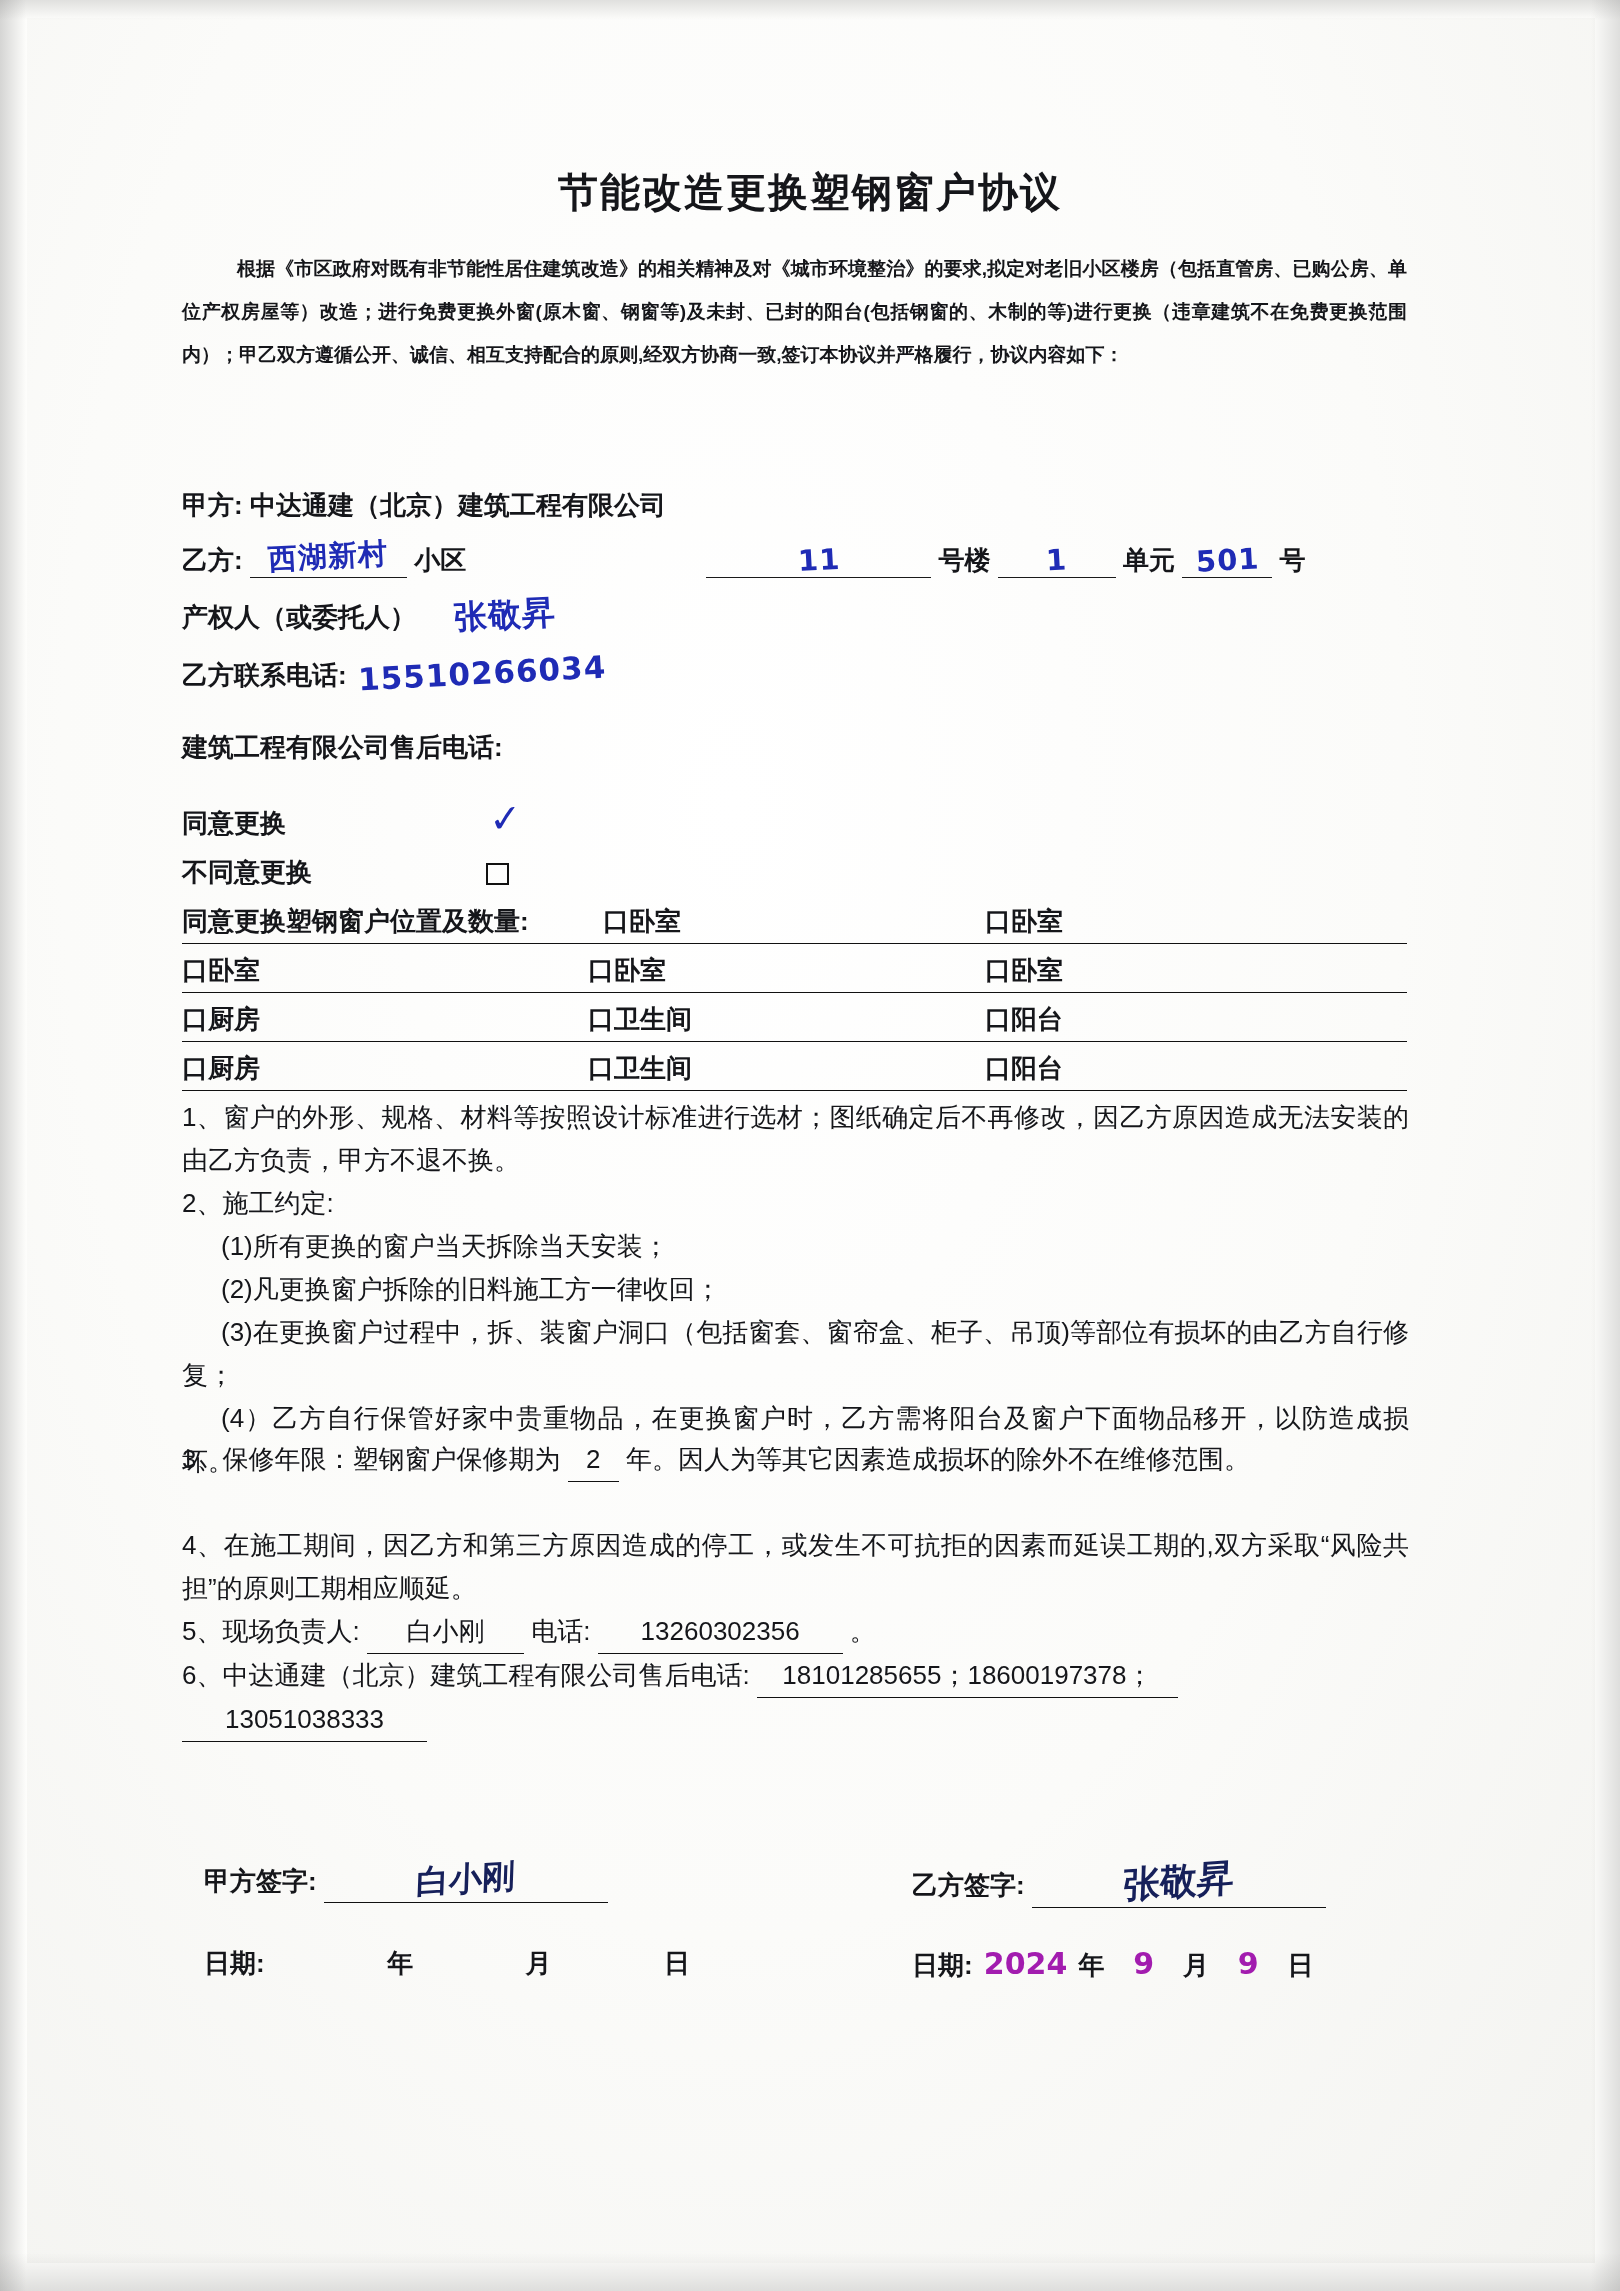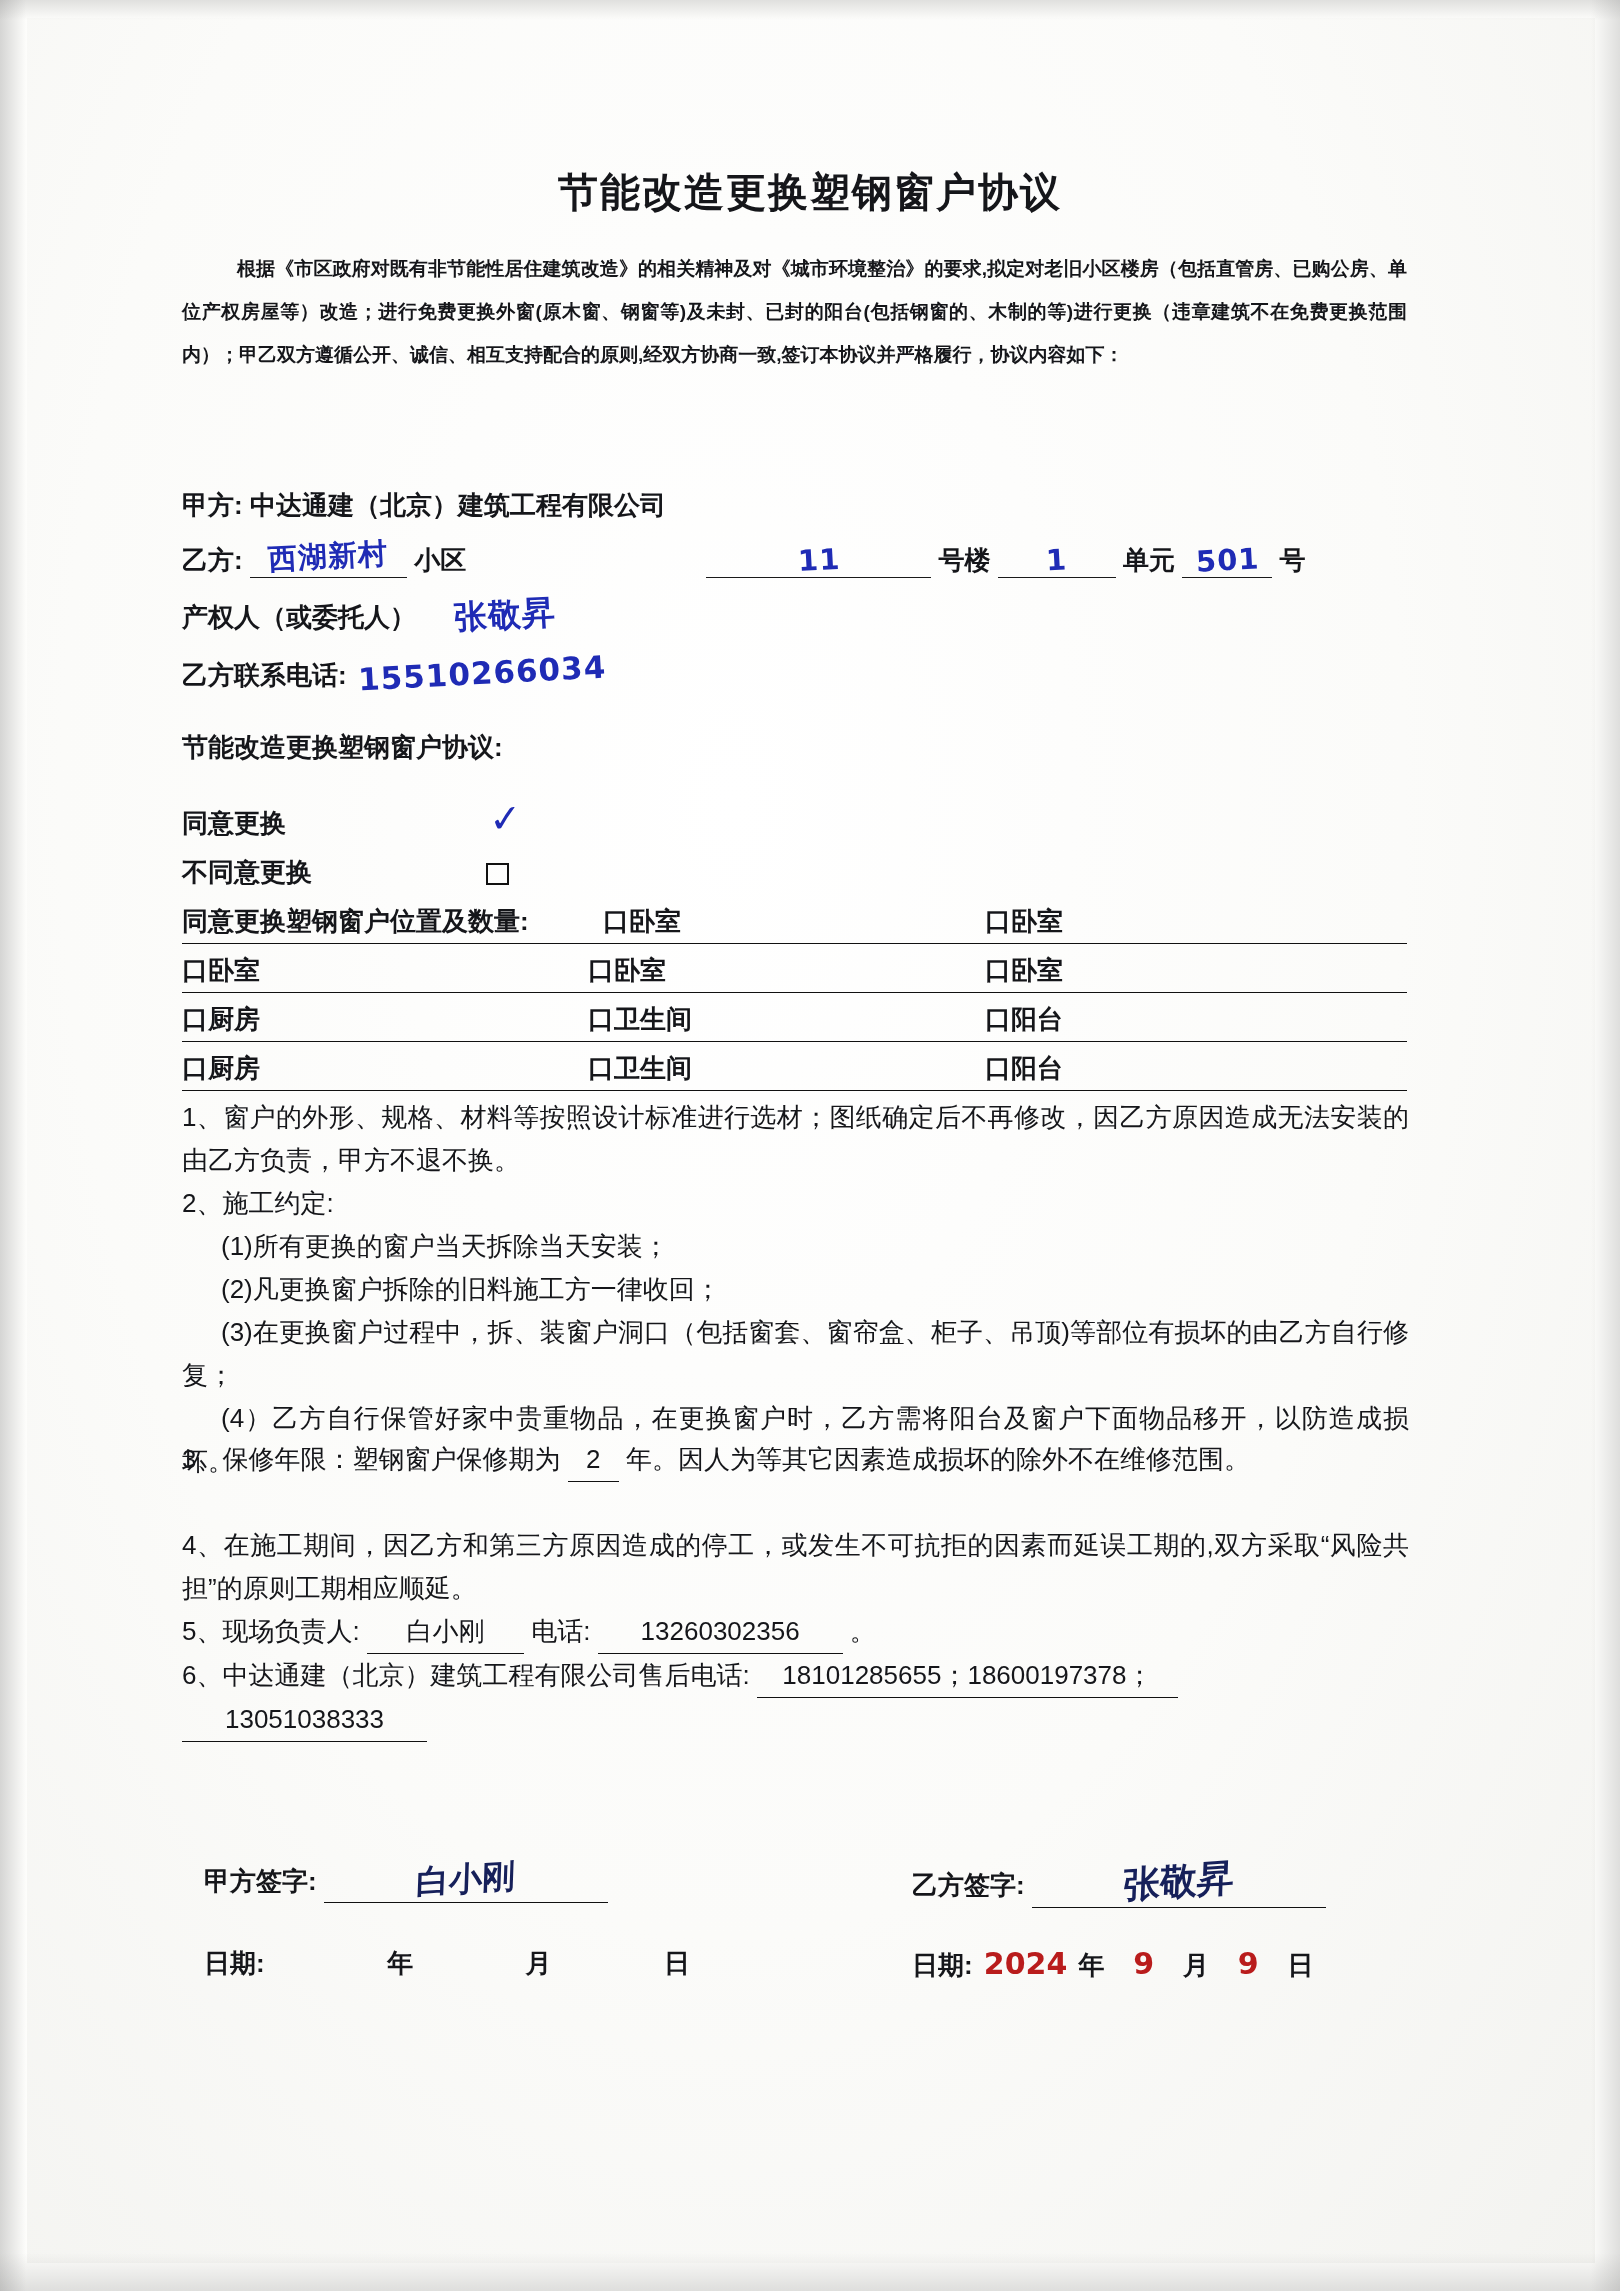--- a/index.html
+++ b/index.html
@@ -154,21 +154,21 @@
     font-family: "DejaVu Sans", sans-serif;
     color: #16205a;
     font-weight: bold;
     font-size: 33px;
     transform: rotate(-4deg) skewX(-6deg);
     display: inline-block;
   }
 
   .hw-blue {
     font-family: "DejaVu Sans", sans-serif;
-    color: #b91c1c;
+    color: #a21caf;
     font-weight: bold;
   }
 </style>
 </head>
 <body>
 
 <div class="page">
   <div class="paper-tint"></div>
   <div class="scan-shadow-left"></div>
   <div class="scan-shadow-top"></div>
@@ -209,21 +209,21 @@
       <span>产权人（或委托人）</span>
       <span style="display:inline-block; width: 23.5px;"></span>
       <span class="hw" style="font-size:33px;">张敬昇</span>
     </div>
 
     <div class="row" style="top: 655px;">
       <span>乙方联系电话:</span>
       <span class="hw" style="font-size:31px; margin-left:3.9px;">15510266034</span>
     </div>
 
-    <div class="row" style="top: 730px;">节能改造更换塑钢窗户协议:</div>
+    <div class="row" style="top: 730px;">建筑工程有限公司售后电话:</div>
 
     <div class="row" style="top: 796px;">
       <span>同意更换</span>
       <span class="hw" style="font-size:39px; margin-left: 196px;">✓</span>
     </div>
 
     <div class="row" style="top: 855px;">
       <span>不同意更换</span>
       <span class="checkbox" style="margin-left: 167px;"></span>
     </div>

